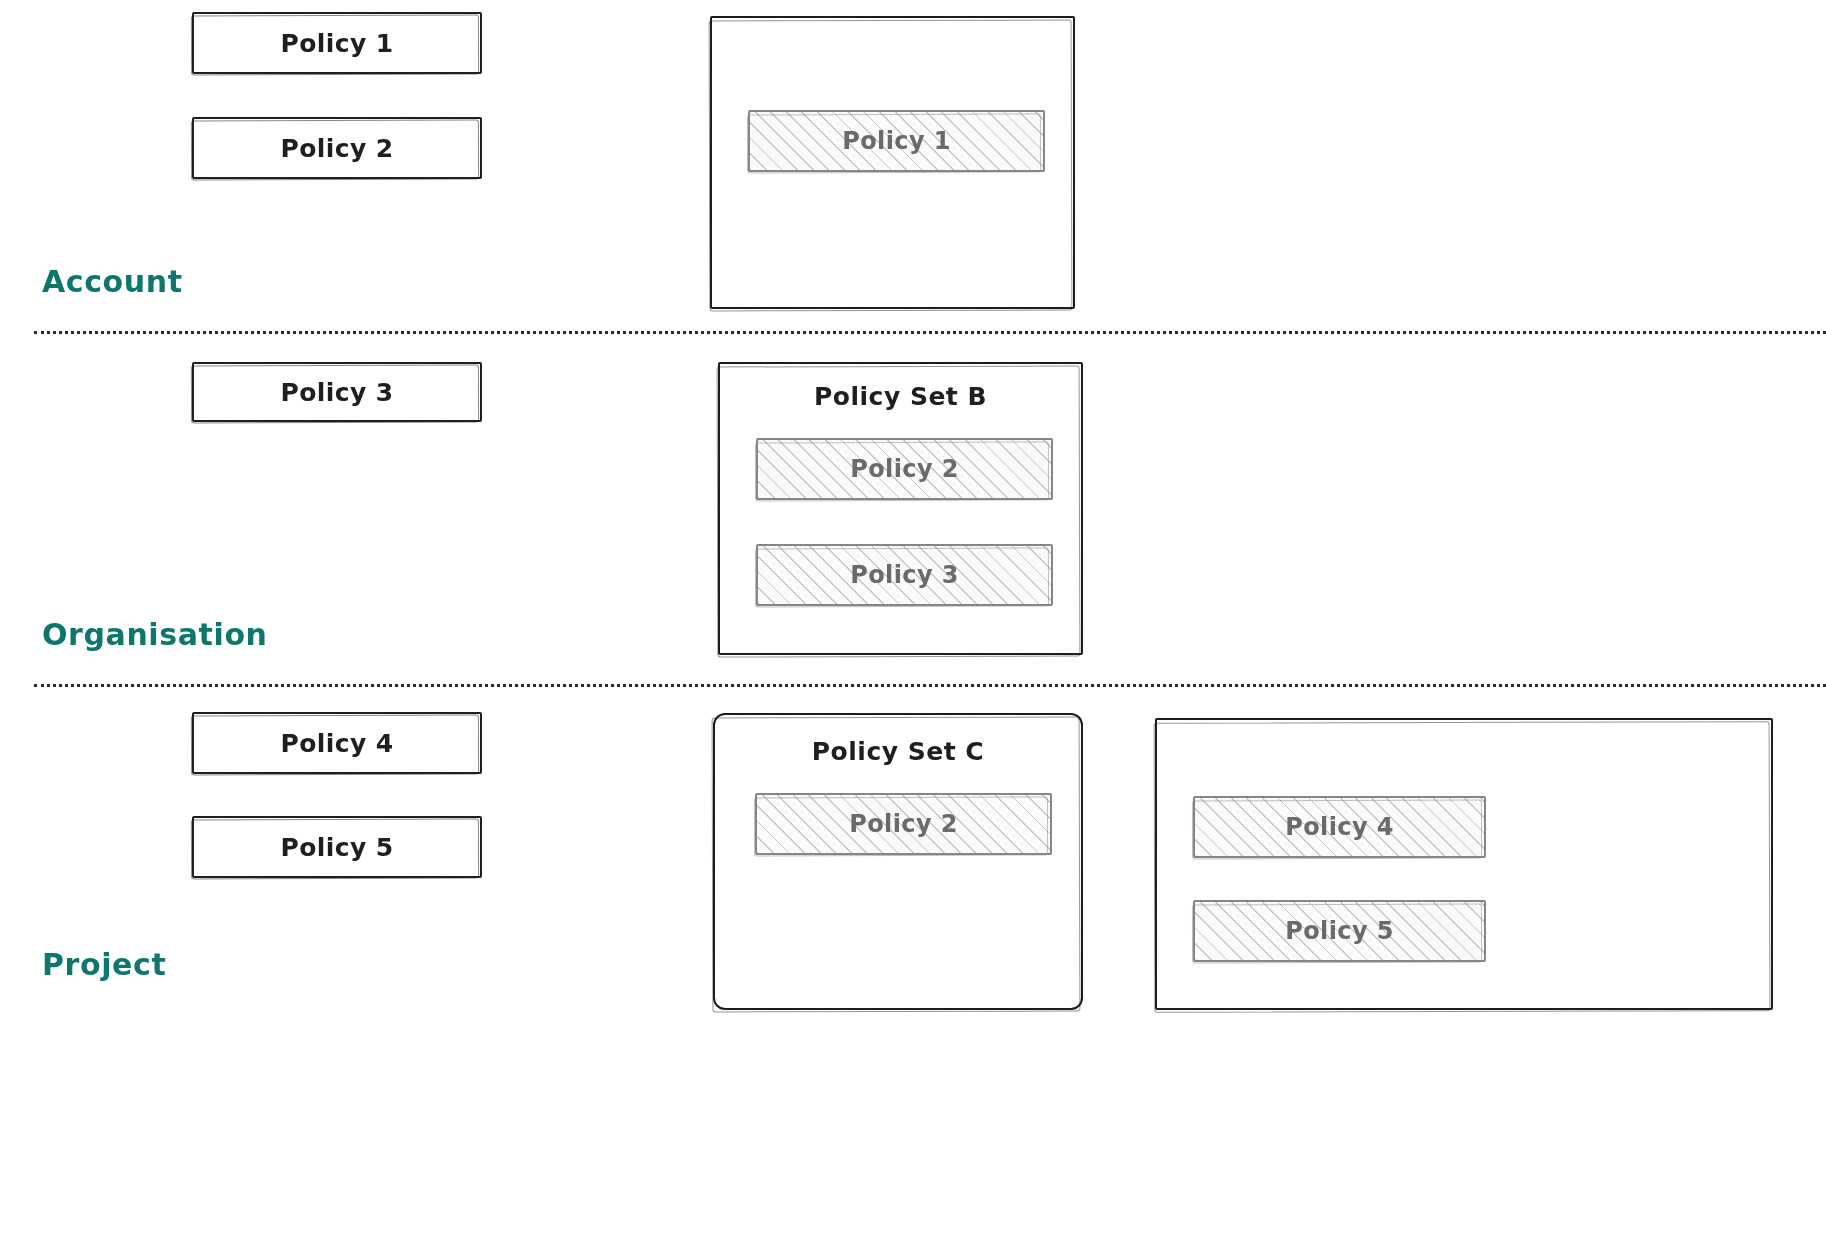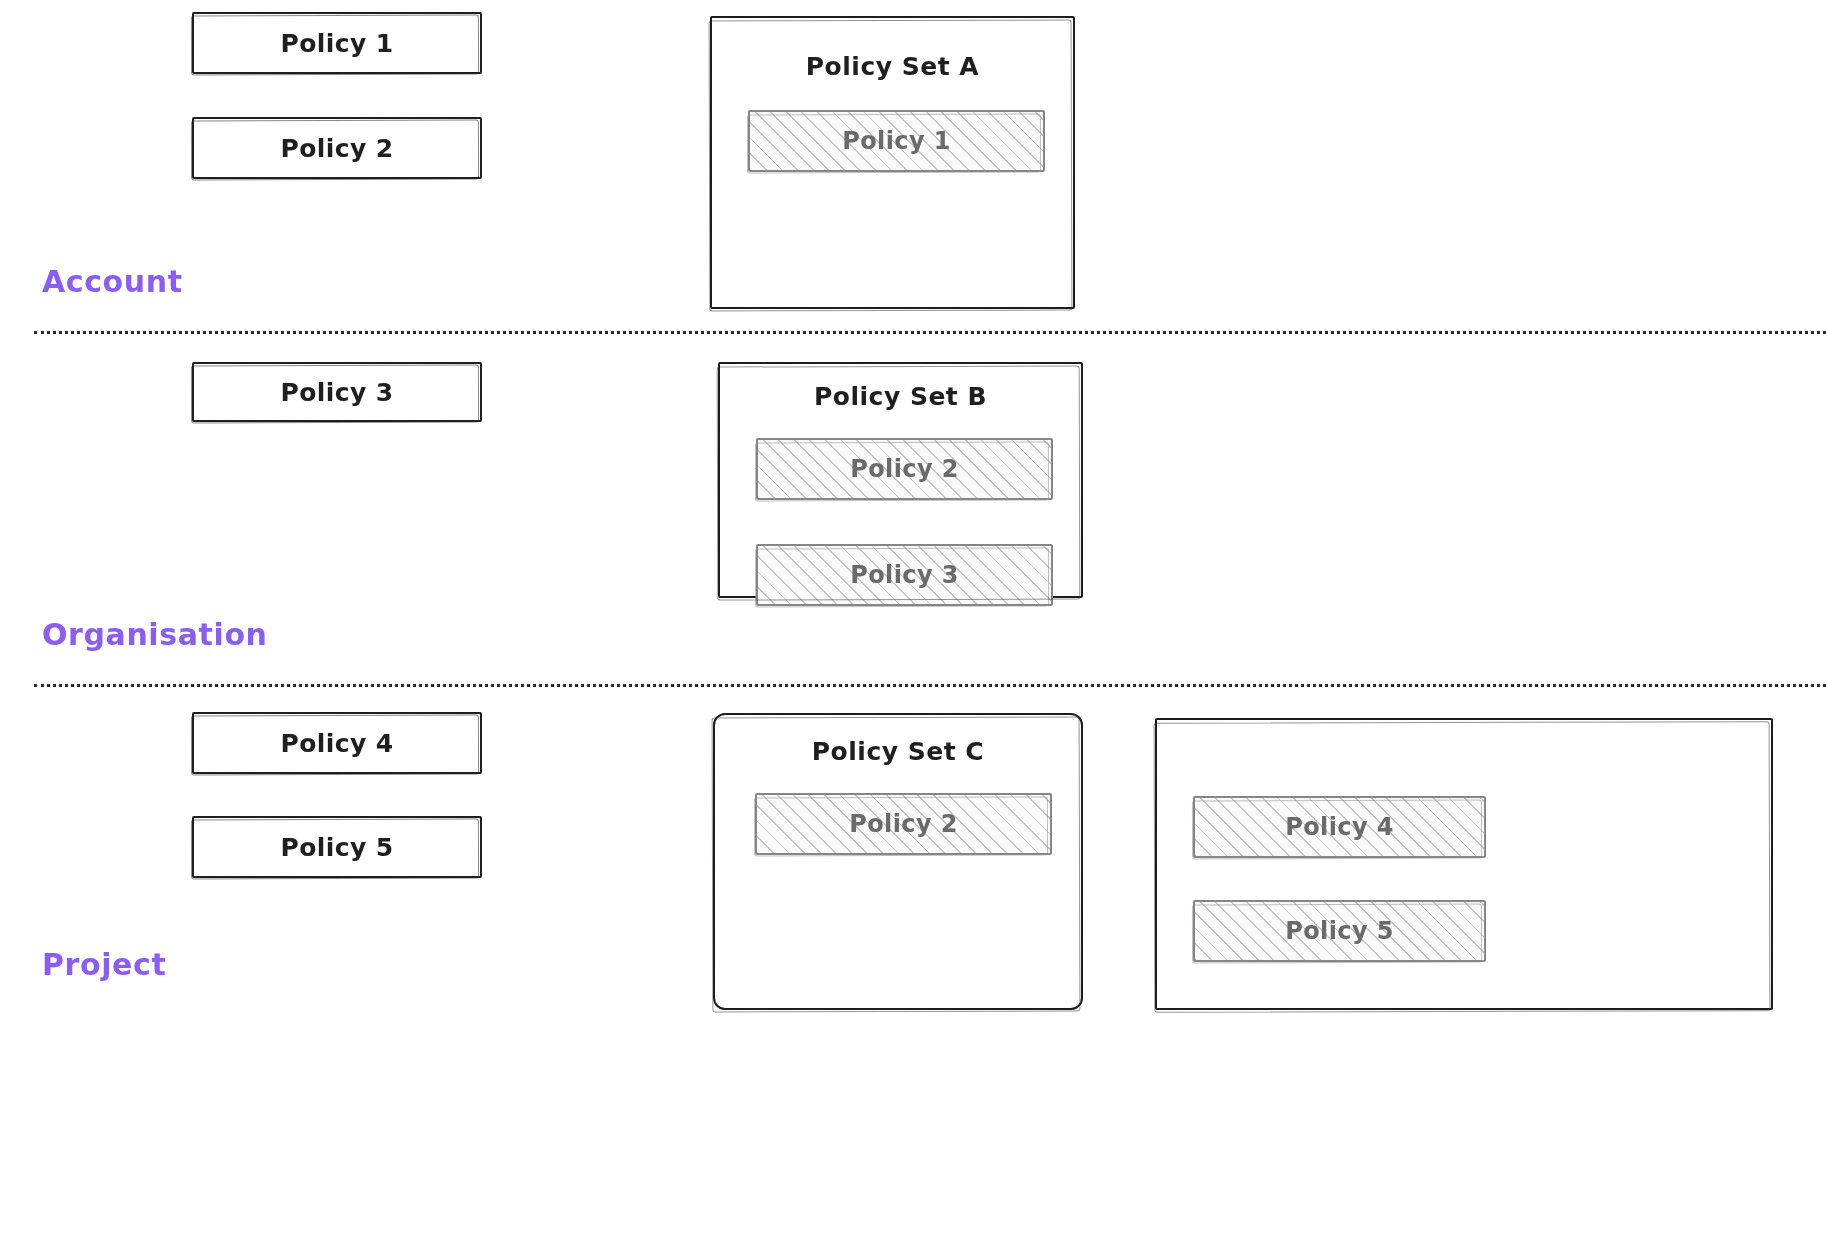--- a/index.html
+++ b/index.html
@@ -96,21 +96,21 @@
   .hatch-box .label{
     position:relative;z-index:2;
     font-size:24px;color:#6a6a6a;letter-spacing:.4px;
     font-family:"DejaVu Sans", sans-serif;
   }
 
   
   .tier-label{
     position:absolute;
     font-size:30px;
-    color:#8b5cf6;
+    color:#0f766e;
     letter-spacing:.6px;
     white-space:nowrap;
     font-family:"DejaVu Sans", sans-serif;
   }
 
   
   .divider{
     position:absolute;
     height:0;
     border-top:3.5px dotted #2a2a2a;
@@ -123,35 +123,34 @@
 
   <div class="policy-box" style="left:192px;top:12px;width:290px;height:62px;">
     <span class="label">Policy 1</span>
   </div>
 
   <div class="policy-box" style="left:192px;top:117px;width:290px;height:62px;">
     <span class="label">Policy 2</span>
   </div>
 
   <div class="set-box" style="left:710px;top:16px;width:365px;height:293px;">
-    <div class="set-title" style="top:34px;">Policy Set A</div>
     <div class="hatch-box" style="left:36px;top:92px;width:297px;height:62px;">
       <span class="label">Policy 1</span>
     </div>
   </div>
 
   <div class="tier-label" style="left:42px;top:264px;">Account</div>
 
   <div class="divider" style="left:34px;top:331px;width:1792px;"></div>
 
   <div class="policy-box" style="left:192px;top:362px;width:290px;height:60px;">
     <span class="label">Policy 3</span>
   </div>
 
-  <div class="set-box" style="left:718px;top:362px;width:365px;height:236px;padding-left:16px;">
+  <div class="set-box" style="left:718px;top:362px;width:365px;height:293px;padding-left:16px;">
     <div class="set-title" style="top:18px;">Policy Set B</div>
     <div class="hatch-box" style="left:36px;top:74px;width:297px;height:62px;">
       <span class="label">Policy 2</span>
     </div>
     <div class="hatch-box" style="left:36px;top:180px;width:297px;height:62px;">
       <span class="label">Policy 3</span>
     </div>
   </div>
 
   <div class="tier-label" style="left:42px;top:617px;">Organisation</div>

